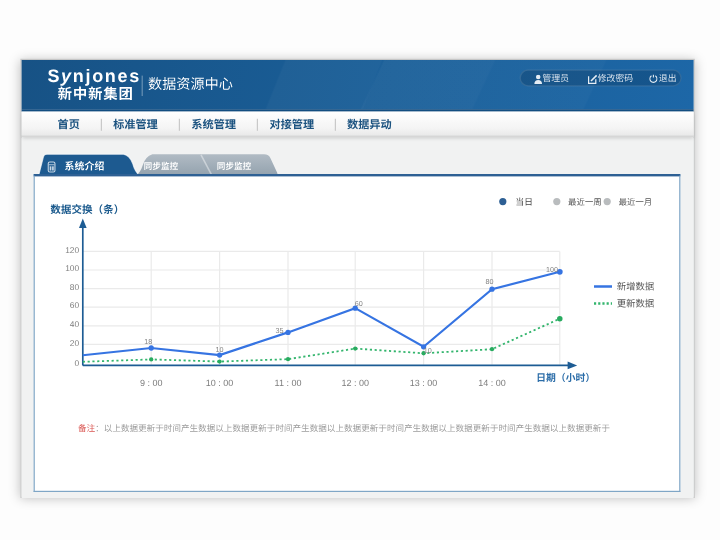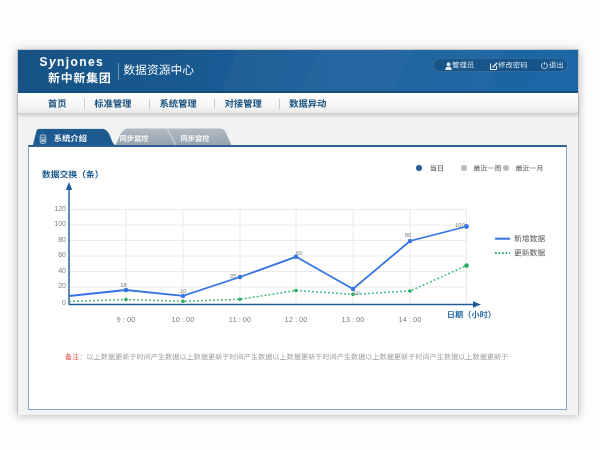--- a/index.html
+++ b/index.html
@@ -11,21 +11,21 @@
     box-shadow:0 1px 9px rgba(0,0,0,0.25);
   }
   .hd {
     position:absolute; left:0; top:0; width:560px; height:43px;
     background:
       linear-gradient(115deg, rgba(255,255,255,0) 52%, rgba(255,255,255,0.045) 52.3%, rgba(255,255,255,0.045) 68%, rgba(255,255,255,0.025) 68.3%, rgba(255,255,255,0.025) 84%, rgba(255,255,255,0.0) 84.3%),
       linear-gradient(112deg, rgba(255,255,255,0) 38%, rgba(255,255,255,0.03) 38.3%, rgba(255,255,255,0.03) 52%, rgba(255,255,255,0) 52.3%),
       linear-gradient(100deg, #175285, #1a5f99 55%, #1d67a7);
     border-bottom:2px solid #124d80;
   }
-  .logo-en { position:absolute; left:21.5px; top:4.5px; color:#fff; font-size:12px; font-weight:bold; letter-spacing:1.4px; }
+  .logo-en { position:absolute; left:21.5px; top:4.5px; color:#fff; font-size:15px; font-weight:bold; letter-spacing:1.4px; }
   .hd-sep { position:absolute; left:100px; top:13px; width:1px; height:17px; background:rgba(255,255,255,0.35); }
   .pill {
     position:absolute; left:415px; top:8px; width:135px; height:14px;
     background:rgba(8,45,82,0.30); border:1px solid rgba(255,255,255,0.12); border-radius:7px;
   }
   .nav {
     position:absolute; left:0; top:43px; width:560px; height:21px;
     background:linear-gradient(#ffffff, #f4f4f4 70%, #e9e9e9);
     border-bottom:1px solid #cfcfcf;
     box-shadow:0 2px 3px rgba(0,0,0,0.14);

